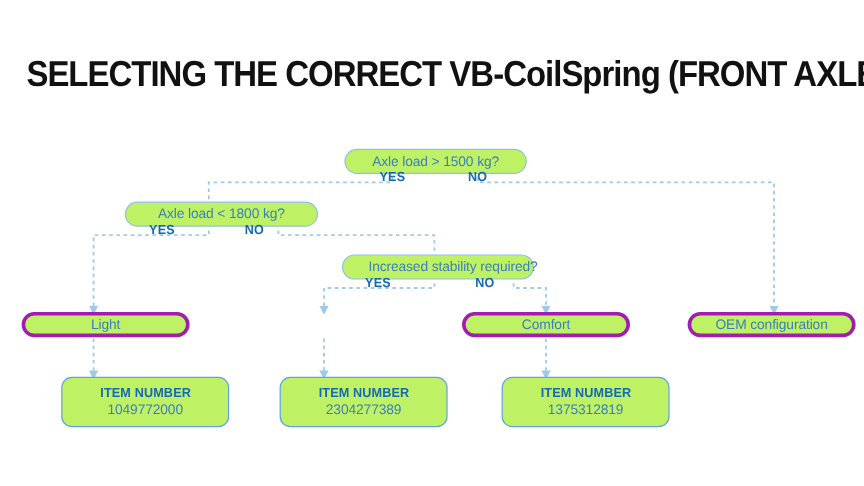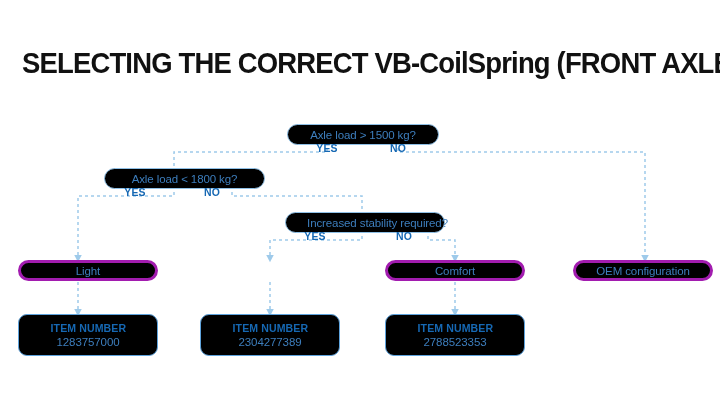--- a/index.html
+++ b/index.html
@@ -49,21 +49,21 @@
     pointer-events: none;
   }
 
   
   .node {
     position: absolute;
     box-sizing: border-box;
     display: flex;
     align-items: center;
     justify-content: center;
-    background: #000000;
+    background: #bef264;
     color: #3d7ebd;
     white-space: nowrap;
   }
 
   .decision {
     border: 1px solid #8fc0e6;
     border-radius: 11px;
     height: 21px;
     font-size: 11.5px;
     letter-spacing: -0.1px;
@@ -77,20 +77,21 @@
     letter-spacing: -0.1px;
   }
 
   .itembox {
     border: 1.6px solid #5ea3dd;
     border-radius: 9px;
     height: 42px;
     flex-direction: column;
     justify-content: center;
     gap: 2px;
+    margin-left: 33px;
   }
   .itembox .item-label {
     font-size: 11px;
     font-weight: bold;
     color: #1668b3;
     letter-spacing: 0.1px;
     transform: scaleX(0.96);
   }
   .itembox .item-value {
     font-size: 11.5px;
@@ -156,26 +157,26 @@
 
   <div class="node outcome" style="left:18px; top:260px; width:140px;">Light</div>
 
 
   <div class="node outcome" style="left:385px; top:260px; width:140px;">Comfort</div>
 
   <div class="node outcome" style="left:573px; top:260px; width:140px;">OEM configuration</div>
 
   <div class="node itembox" style="left:18px; top:314px; width:140px;">
     <div class="item-label">ITEM NUMBER</div>
-    <div class="item-value">1283757000</div>
+    <div class="item-value">1049772000</div>
   </div>
 
   <div class="node itembox" style="left:200px; top:314px; width:140px;">
     <div class="item-label">ITEM NUMBER</div>
     <div class="item-value">2304277389</div>
   </div>
 
   <div class="node itembox" style="left:385px; top:314px; width:140px;">
     <div class="item-label">ITEM NUMBER</div>
-    <div class="item-value">2788523353</div>
+    <div class="item-value">1375312819</div>
   </div>
 
 </div>
 
 </body></html>

